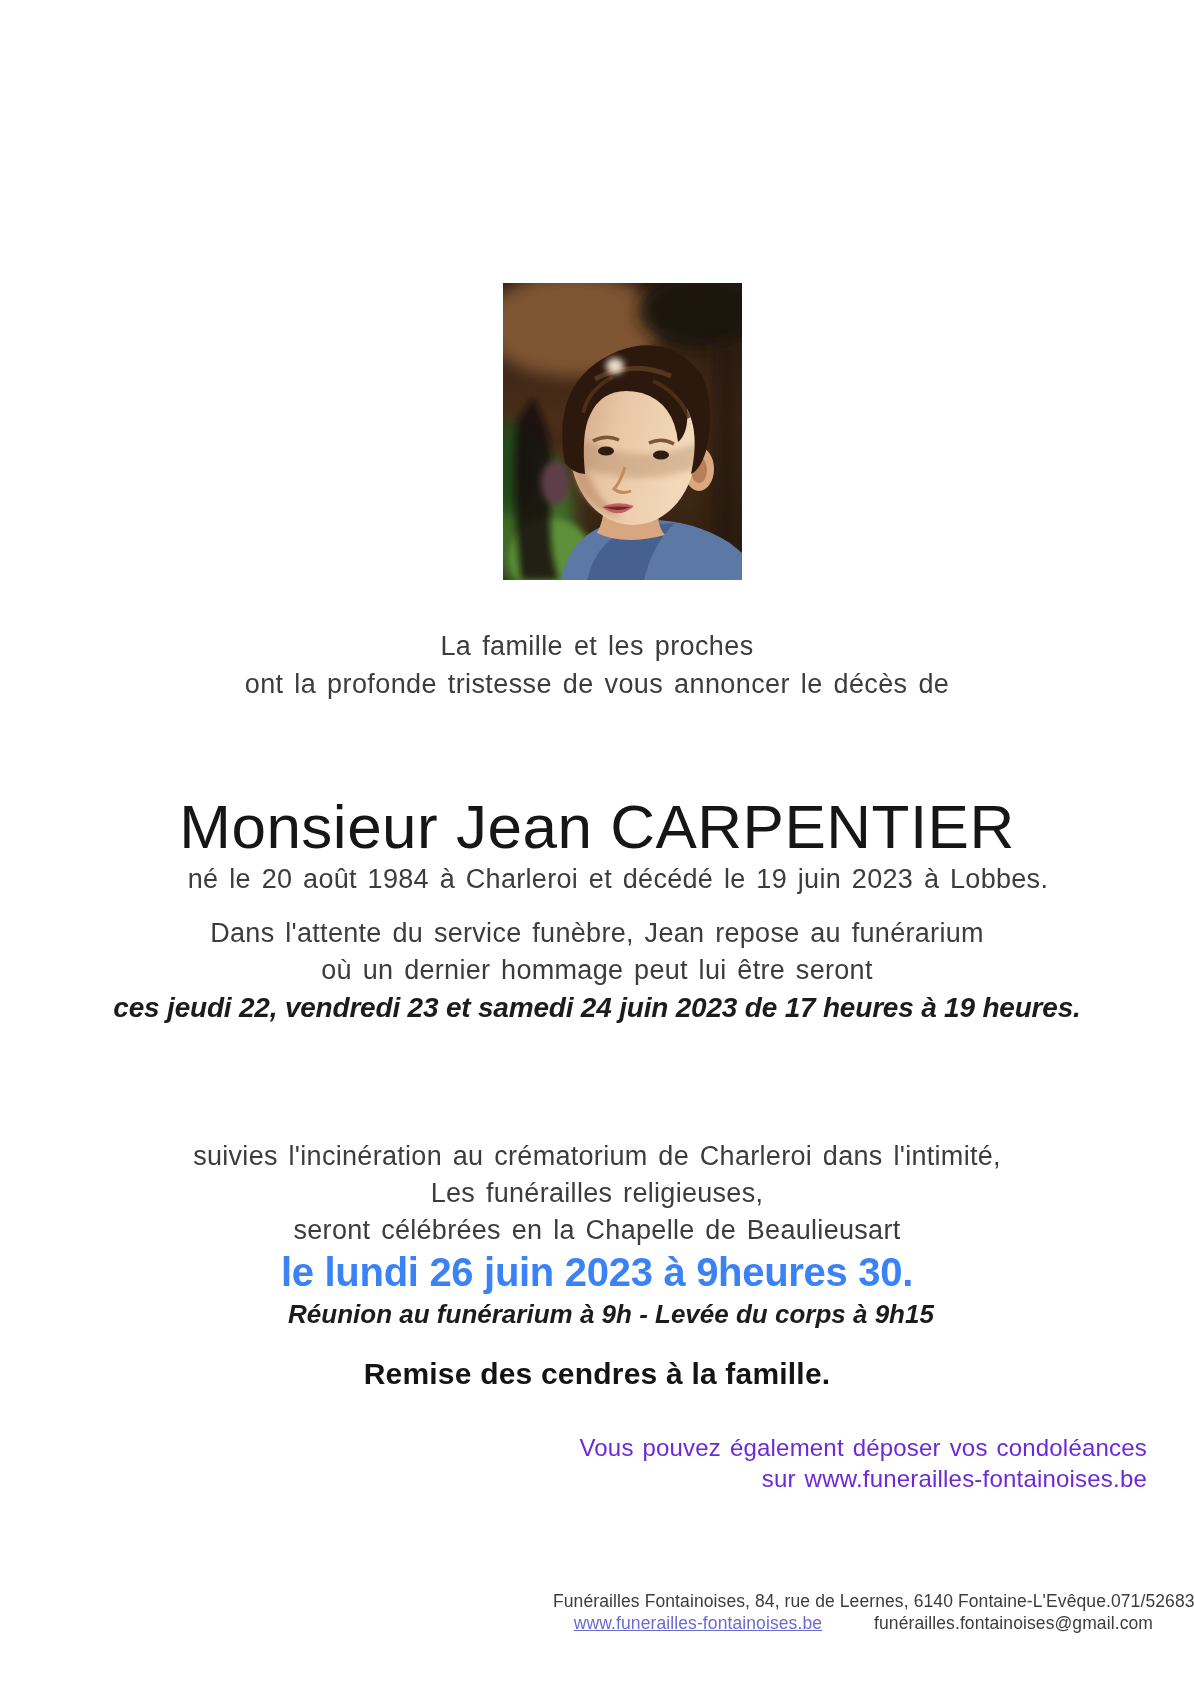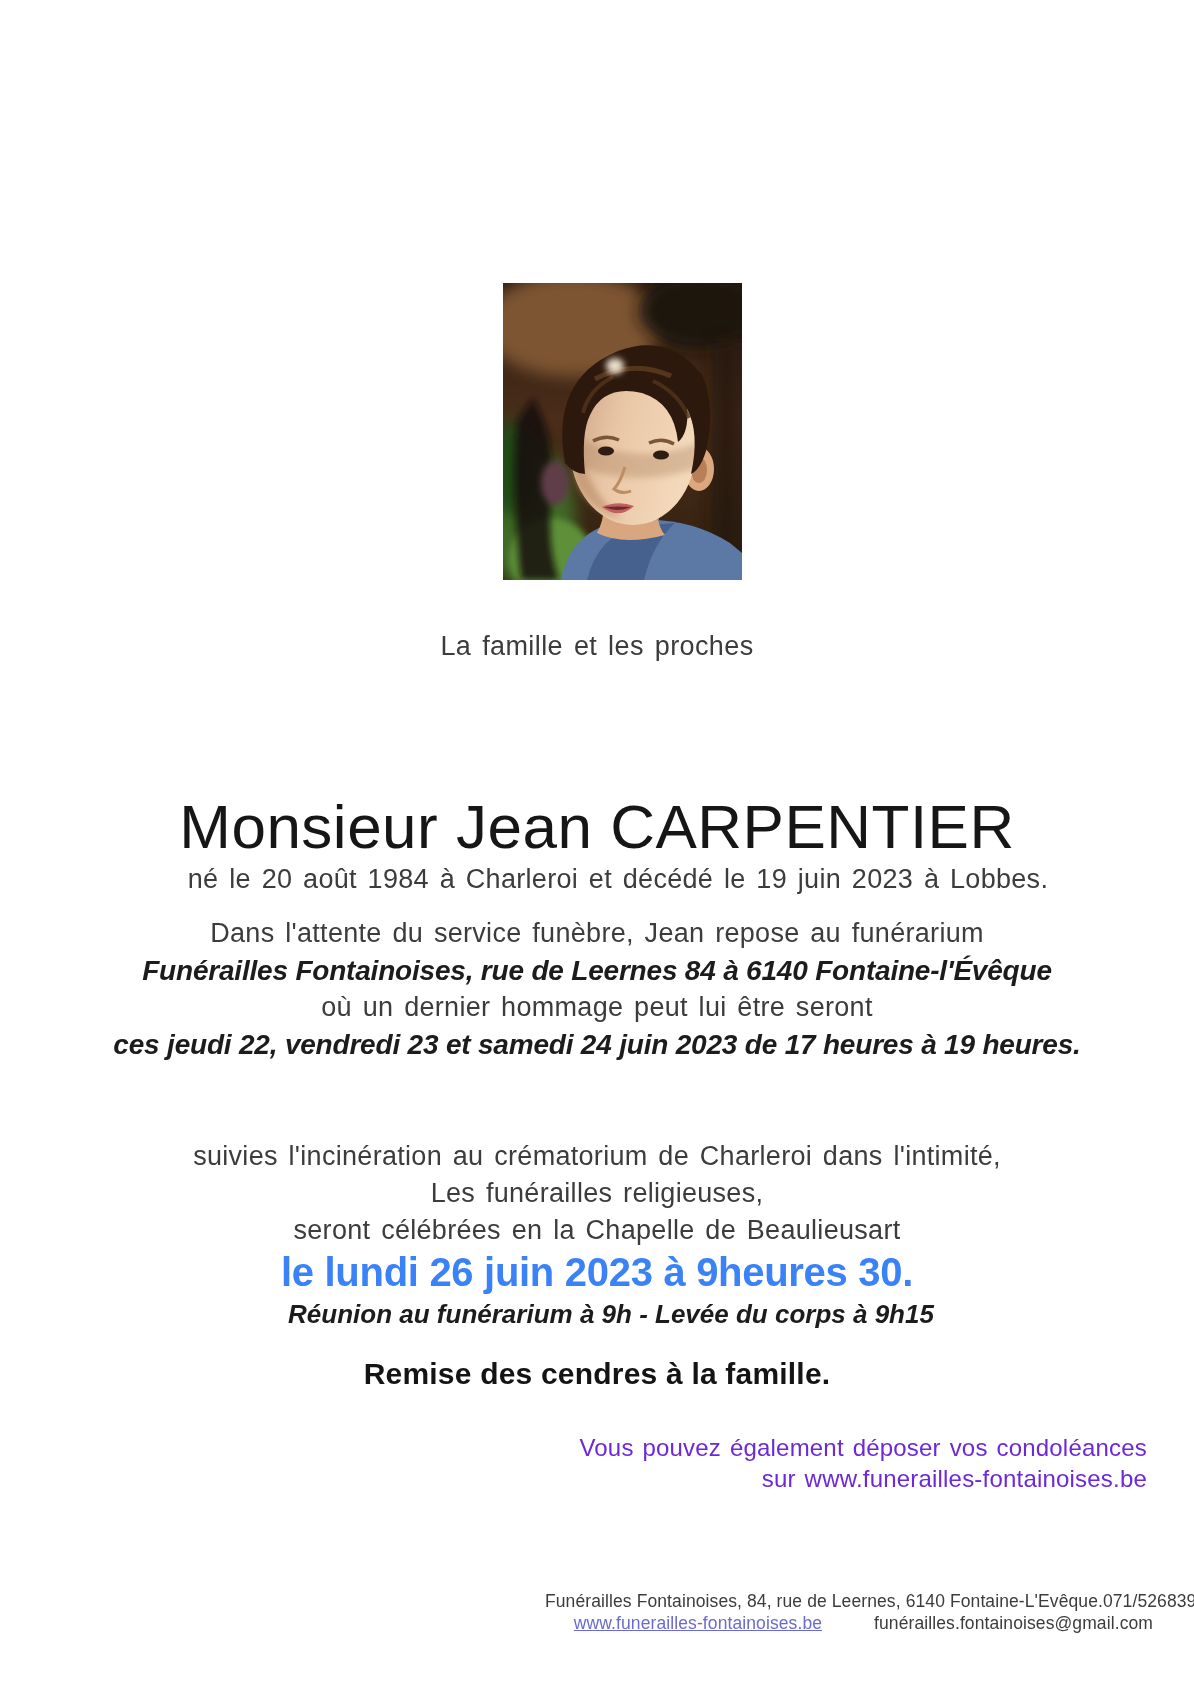--- a/index.html
+++ b/index.html
@@ -42,21 +42,21 @@
 
   .condolences{
     position:absolute;top:1432px;right:47px;text-align:right;
     font-size:24px;line-height:31px;color:#6d28d9;letter-spacing:.2px;word-spacing:2px;
   }
 
   .footer{
     position:absolute;left:545px;top:1590px;width:608px;
     font-size:17.5px;line-height:22px;color:#3c3c3c;letter-spacing:.1px;
   }
-  .footer .row{display:flex;justify-content:space-between;white-space:nowrap;}
+  .footer .row{display:flex;justify-content:space-between;white-space:nowrap;margin-left:8px;}
   .footer .row2{justify-content:flex-end;gap:52px;}
   .weblink{color:#6b6bcf;text-decoration:underline;}
 </style>
 </head>
 <body>
 
 <div class="page">
 
   <figure class="photo">
     <svg viewBox="0 0 239 297" preserveAspectRatio="none" aria-hidden="true">
@@ -106,28 +106,28 @@
       <path d="M62 180 Q47 96 115 68 Q166 49 199 92 Q213 123 203 168 Q197 187 188 191 Q197 150 184 125 Q186 150 175 159 Q171 120 139 110 Q101 101 87 132 Q78 150 82 191 Q71 191 62 180 Z" fill="#2c180c"></path>
       <path d="M92 96 Q130 76 168 93" stroke="#5d3b1f" stroke-width="5" fill="none" opacity="0.85"></path>
       <path d="M80 130 Q86 106 110 94" stroke="#53351c" stroke-width="4" fill="none" opacity="0.8"></path>
       <path d="M150 98 Q176 110 186 135" stroke="#53351c" stroke-width="4" fill="none" opacity="0.8"></path>
       <ellipse cx="112" cy="83" rx="9" ry="8" fill="#e9ddca" filter="url(#soft2)"></ellipse>
     </svg>
   </figure>
 
   <section class="centered intro">
     <p>La famille et les proches</p>
+    <p>ont la profonde tristesse de vous annoncer le décès de</p>
   </section>
 
   <h1 class="centered title">Monsieur Jean CARPENTIER</h1>
   <p class="centered subtitle">né le 20 août 1984 à Charleroi et décédé le 19 juin 2023 à Lobbes.</p>
 
   <section class="centered visitation">
     <p class="t">Dans l'attente du service funèbre, Jean repose au funérarium</p>
-    <p class="bi">Funérailles Fontainoises, rue de Leernes 84 à 6140 Fontaine-l'Évêque</p>
     <p class="t">où un dernier hommage peut lui être seront</p>
     <p class="bi">ces jeudi 22, vendredi 23 et samedi 24 juin 2023 de 17 heures à 19 heures.</p>
   </section>
 
   <section class="centered ceremony">
     <p class="t">suivies l'incinération au crématorium de Charleroi dans l'intimité,</p>
     <p class="t">Les funérailles religieuses,</p>
     <p class="t">seront célébrées en la Chapelle de Beaulieusart</p>
     <p class="date-line">le lundi 26 juin 2023 à 9heures 30.</p>
     <p class="meeting-line">Réunion au funérarium à 9h - Levée du corps à 9h15</p>

